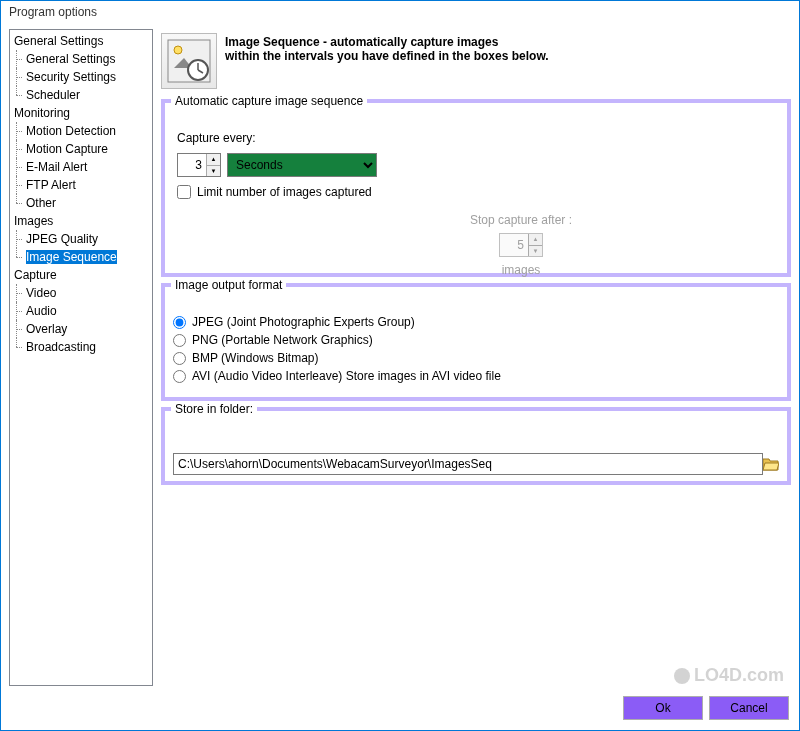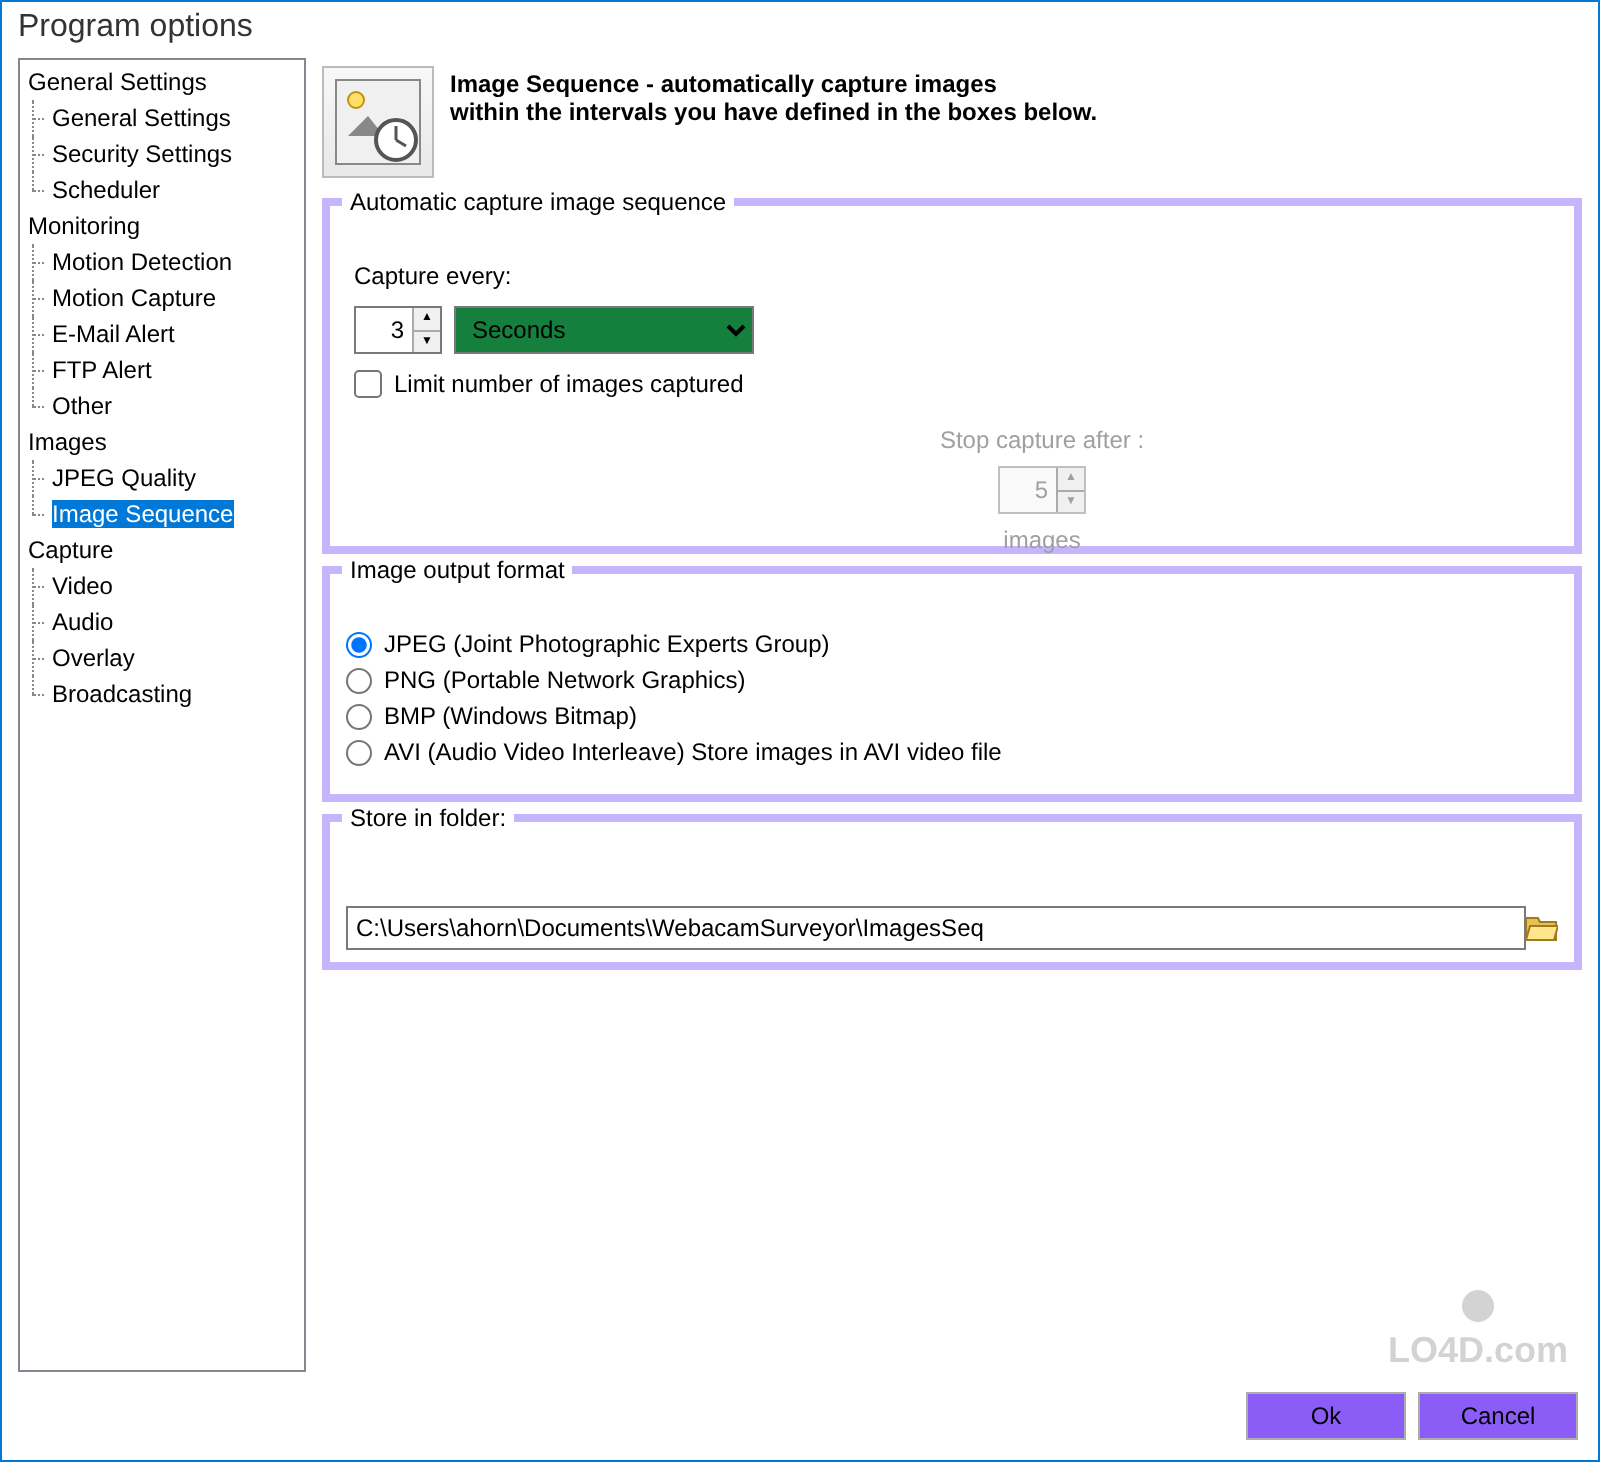--- a/index.html
+++ b/index.html
@@ -17,21 +17,21 @@
       border: 1px solid #0078d7;
       width: 800px;
       height: 731px;
       display: flex;
       flex-direction: column;
       background: #fff;
     }
     .title-bar {
       height: 24px;
       padding: 4px 8px;
-      font-size: 16px;
+      font-size: 12px;
       color: #333;
       background: #fff;
     }
     .content {
       flex: 1;
       display: flex;
       padding: 4px 8px;
       gap: 8px;
     }
     .sidebar {
@@ -222,21 +222,20 @@
       position: absolute;
       right: 16px;
       bottom: 45px;
       font-size: 18px;
       font-weight: bold;
       color: rgba(80,80,80,0.25);
       display: flex;
       align-items: center;
       gap: 4px;
       pointer-events: none;
-      flex-direction: column;
     }
     .watermark-circ {
       width: 16px;
       height: 16px;
       border-radius: 50%;
       background: rgba(80,80,80,0.25);
     }
   </style>
 </head>
 <body>

